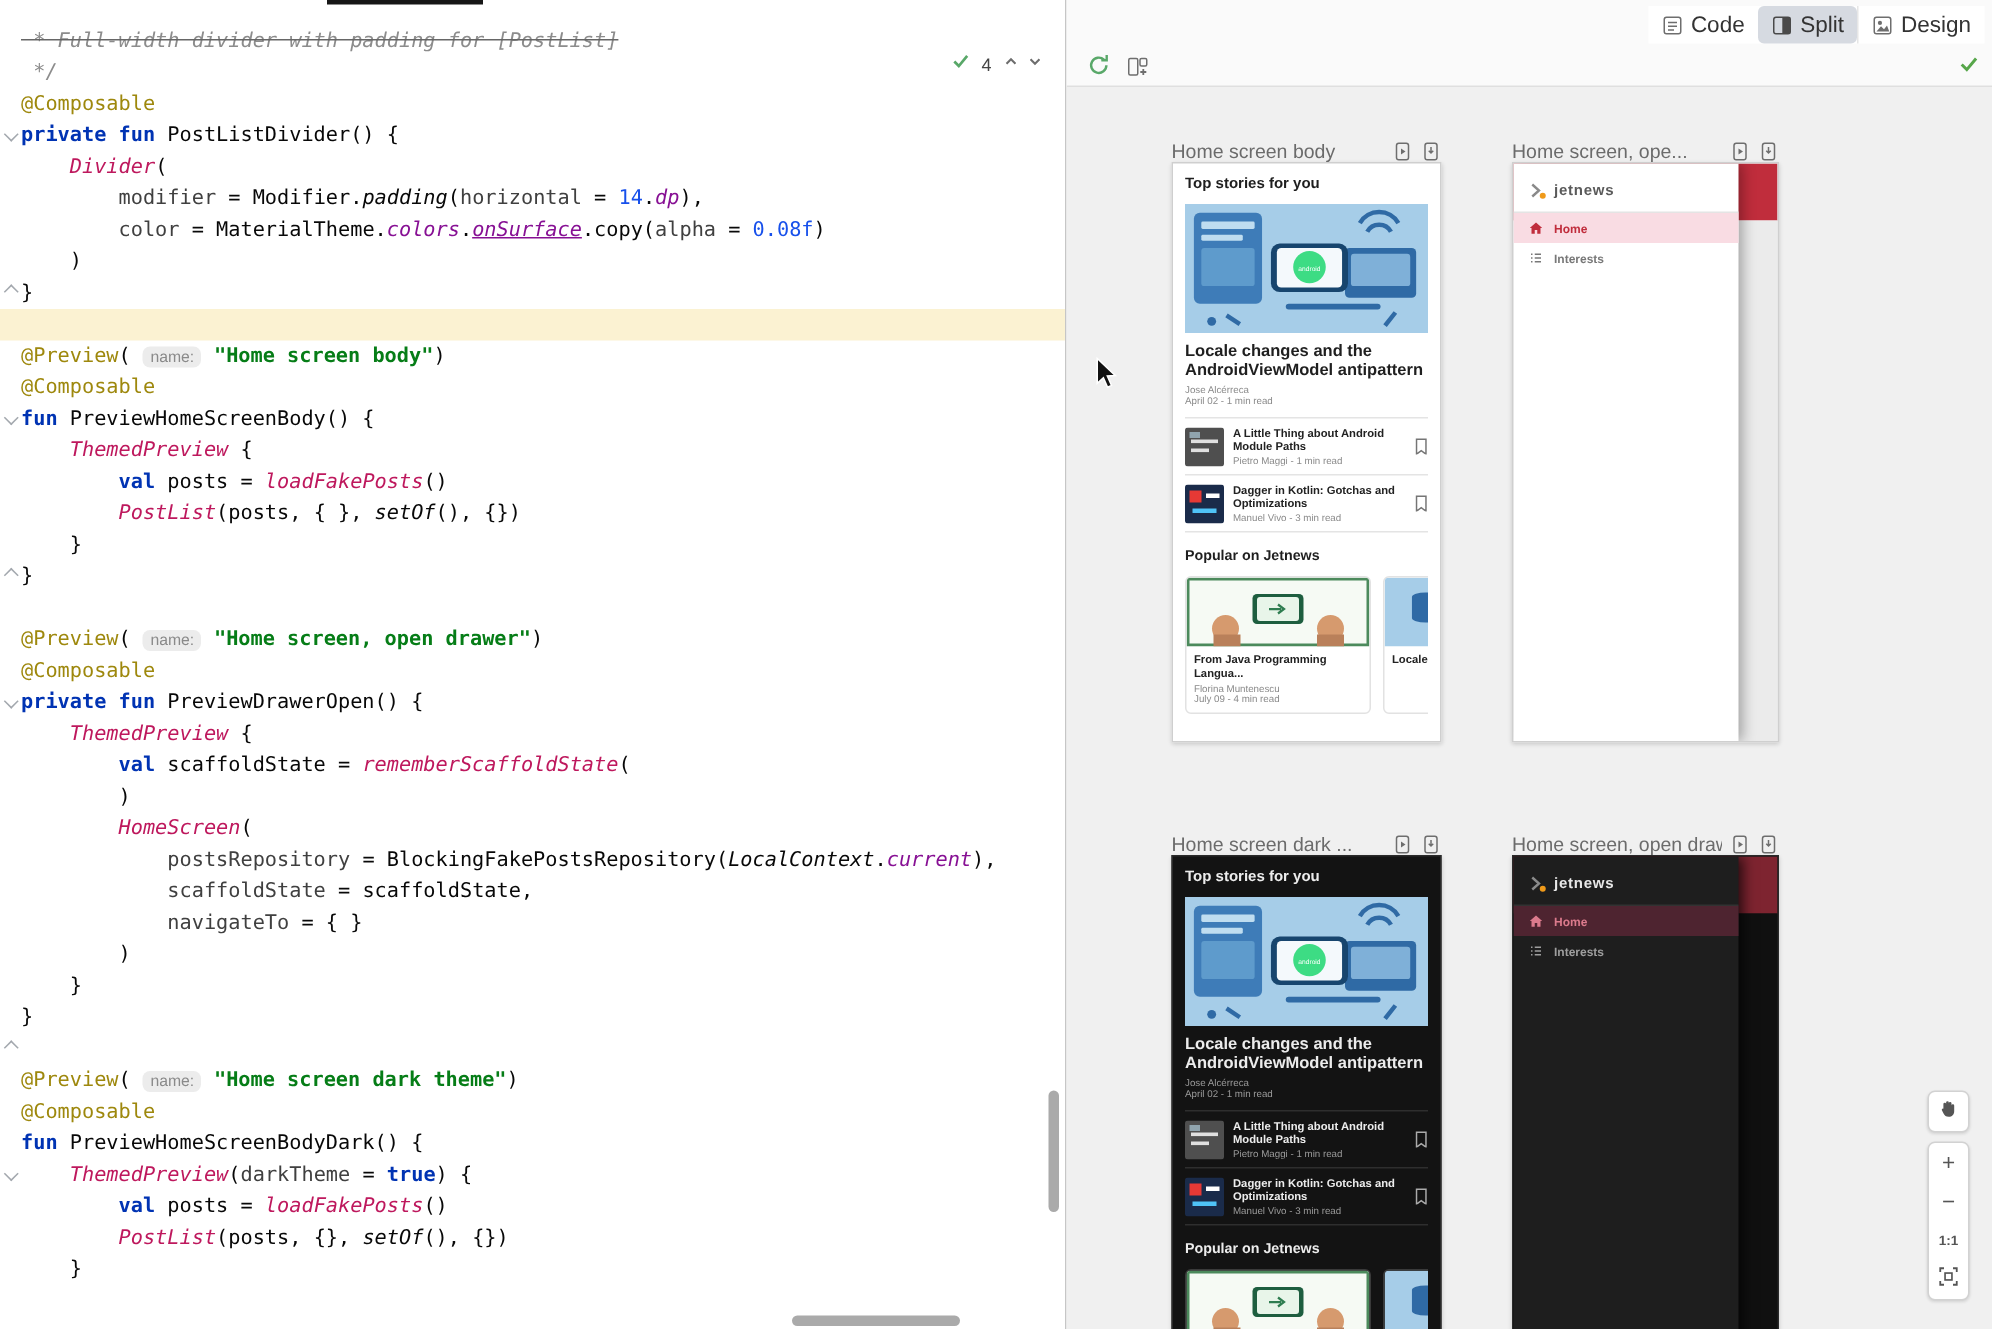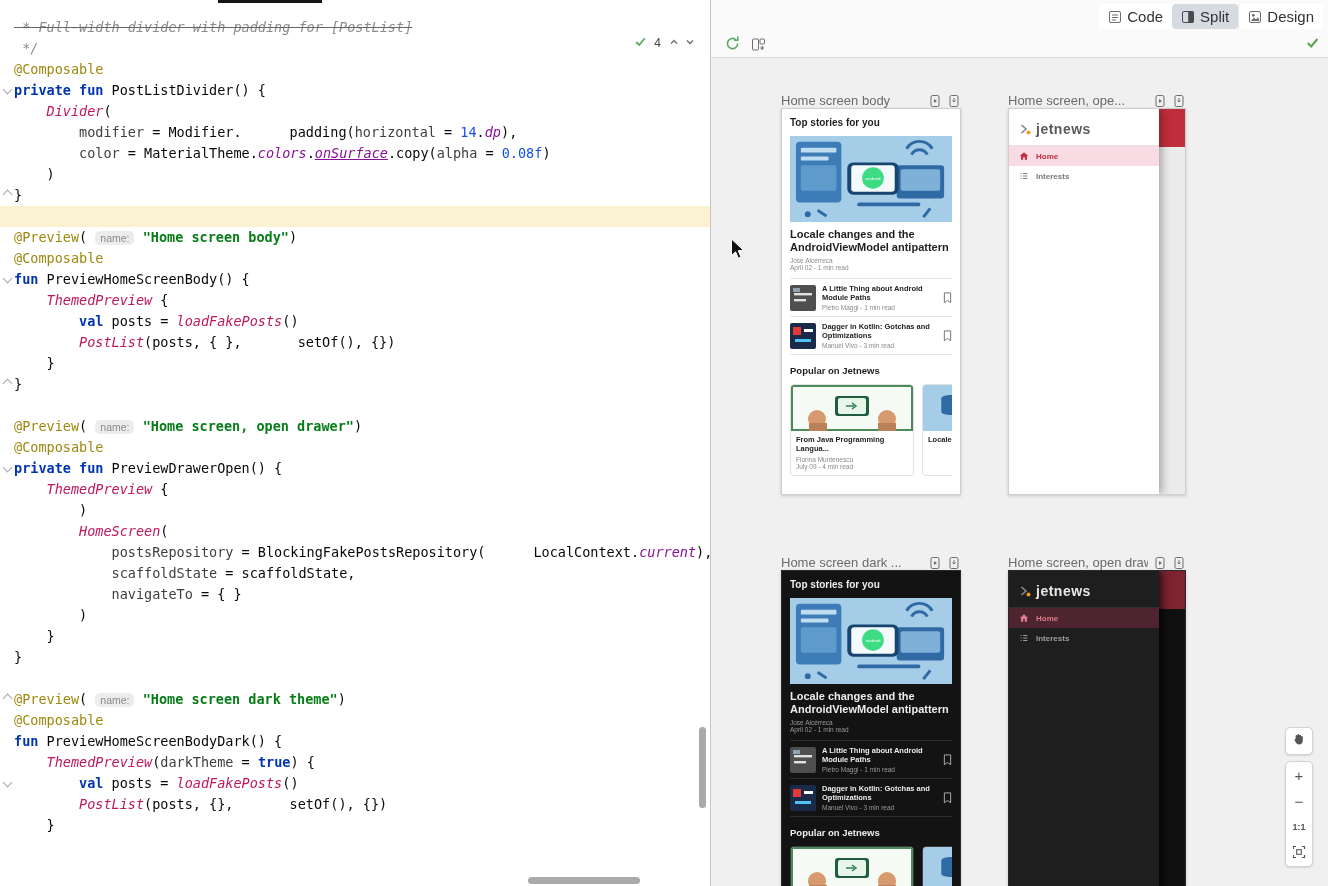--- a/index.html
+++ b/index.html
@@ -19,21 +19,21 @@
   .line.strike span{text-decoration:line-through;text-decoration-color:#666;}
   .tk-p{color:#080808;}
   .tk-c{color:#8C8C8C;font-style:italic;}
   .tk-a{color:#9E880D;}
   .tk-k{color:#0033B3;font-weight:bold;}
   .tk-s{color:#067D17;font-weight:bold;}
   .tk-g{color:#be185d;font-style:italic;}
   .tk-n{color:#404040;}
   .tk-f{color:#871094;font-style:italic;}
   .tk-fu{color:#871094;font-style:italic;text-decoration:underline;}
-  .tk-fi{color:#080808;margin-left:48px;}
+  .tk-fi{color:#080808;font-style:italic;}
   .tk-num{color:#1750EB;}
   .tk-i{background:#ECECEC;color:#8A8A8A;border-radius:5px;padding:1px 5px;
         font-family:"Liberation Sans",sans-serif;font-size:10.5px;}
   .gutter{position:absolute;left:0;top:0;width:13px;bottom:0;}
   .fold{position:absolute;left:4px;width:6px;height:6px;border-right:1.4px solid #A3A8AE;border-bottom:1.4px solid #A3A8AE;}
   .fold.d{transform:rotate(45deg);}
   .fold.u{transform:rotate(-135deg);}
   .inspection{position:absolute;top:34px;right:14px;display:flex;align-items:center;gap:7px;z-index:20;}
   .insp-count{font-size:12px;color:#454545;}
   .insp-chevrons{display:flex;gap:4px;}
@@ -99,21 +99,21 @@
   .dark .bm{color:#ABABAB;}
 
   
   .scene{position:relative;width:100%;height:100%;}
   .behind{position:absolute;inset:0;}
   .dappbar{height:38px;background:#C02D3C;}
   .dpage{position:absolute;left:0;right:0;top:38px;bottom:0;background:#EBEBEB;}
   .dpanel{position:absolute;left:0;top:0;bottom:0;width:150px;background:#fff;
           box-shadow:3px 0 8px rgba(0,0,0,.30);}
   .dlogo{display:flex;align-items:center;gap:5px;padding:12px 10px 8px;}
-  .dlogo span{font-size:14px;letter-spacing:.5px;color:#5A5A5A;font-weight:bold;}
+  .dlogo span{font-size:10px;letter-spacing:.5px;color:#5A5A5A;font-weight:bold;}
   .ddiv{height:1px;background:#E4E4E4;margin:0;}
   .ditem{display:flex;align-items:center;gap:7px;height:20px;padding:0 10px;
          font-size:8px;font-weight:bold;color:#787878;}
   .ditem svg{flex:none;}
   .ditem.active{background:#F9DCE3;color:#C02D3C;}
   .dark .dappbar{background:#7E2430;}
   .dark .dpage{background:#101010;}
   .dark .dpanel{background:#1E1E1E;box-shadow:3px 0 8px rgba(0,0,0,.7);}
   .dark .dlogo span{color:#E8E8E8;}
   .dark .ditem{color:#9E9E9E;}
@@ -164,20 +164,21 @@
       <div class="line"><span class="tk-p">    </span><span class="tk-g">ThemedPreview</span><span class="tk-p"> {</span></div>
       <div class="line"><span class="tk-p">        </span><span class="tk-k">val</span><span class="tk-p"> posts = </span><span class="tk-g">loadFakePosts</span><span class="tk-p">()</span></div>
       <div class="line"><span class="tk-p">        </span><span class="tk-g">PostList</span><span class="tk-p">(posts, { }, </span><span class="tk-fi">setOf</span><span class="tk-p">(), {})</span></div>
       <div class="line"><span class="tk-p">    }</span></div>
       <div class="line"><span class="tk-p">}</span></div>
       <div class="line"></div>
       <div class="line"><span class="tk-a">@Preview</span><span class="tk-p">( </span><span class="tk-i">name:</span><span class="tk-p"> </span><span class="tk-s">"Home screen, open drawer"</span><span class="tk-p">)</span></div>
       <div class="line"><span class="tk-a">@Composable</span></div>
       <div class="line"><span class="tk-k">private fun</span><span class="tk-p"> PreviewDrawerOpen() {</span></div>
       <div class="line"><span class="tk-p">    </span><span class="tk-g">ThemedPreview</span><span class="tk-p"> {</span></div>
+      <div class="line"><span class="tk-p">        </span><span class="tk-k">val</span><span class="tk-p"> scaffoldState = </span><span class="tk-g">rememberScaffoldState</span><span class="tk-p">(</span></div>
       <div class="line"><span class="tk-p">        )</span></div>
       <div class="line"><span class="tk-p">        </span><span class="tk-g">HomeScreen</span><span class="tk-p">(</span></div>
       <div class="line"><span class="tk-p">            </span><span class="tk-n">postsRepository</span><span class="tk-p"> = BlockingFakePostsRepository(</span><span class="tk-fi">LocalContext</span><span class="tk-p">.</span><span class="tk-f">current</span><span class="tk-p">),</span></div>
       <div class="line"><span class="tk-p">            </span><span class="tk-n">scaffoldState</span><span class="tk-p"> = scaffoldState,</span></div>
       <div class="line"><span class="tk-p">            </span><span class="tk-n">navigateTo</span><span class="tk-p"> = { }</span></div>
       <div class="line"><span class="tk-p">        )</span></div>
       <div class="line"><span class="tk-p">    }</span></div>
       <div class="line"><span class="tk-p">}</span></div>
       <div class="line"></div>
       <div class="line"><span class="tk-a">@Preview</span><span class="tk-p">( </span><span class="tk-i">name:</span><span class="tk-p"> </span><span class="tk-s">"Home screen dark theme"</span><span class="tk-p">)</span></div>

